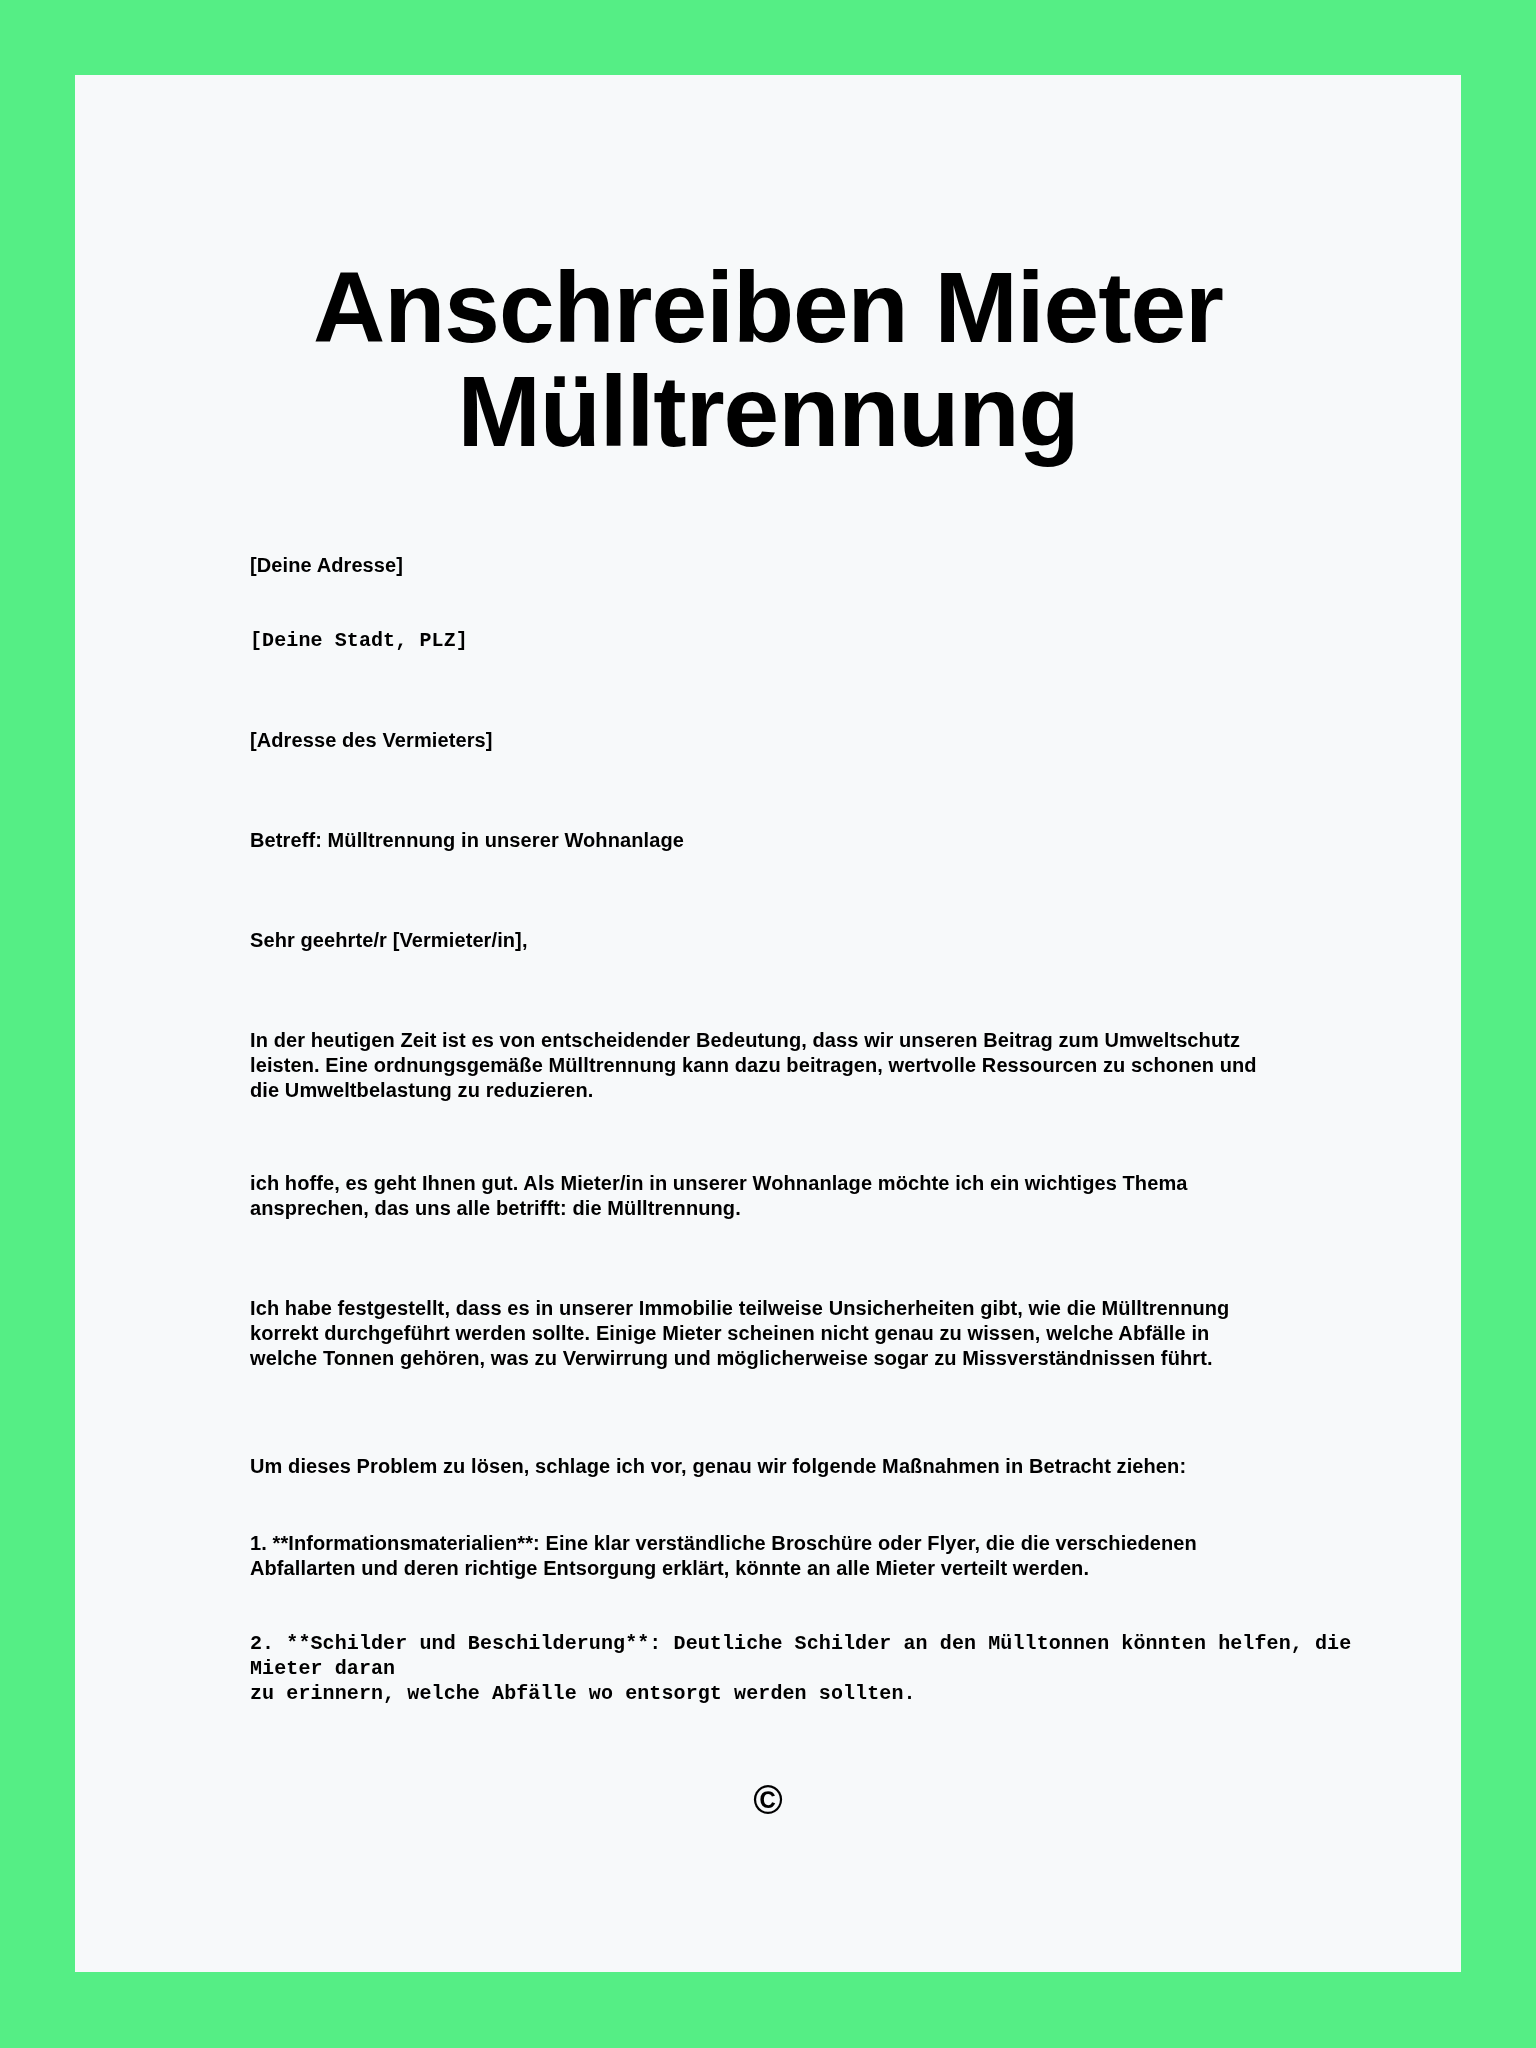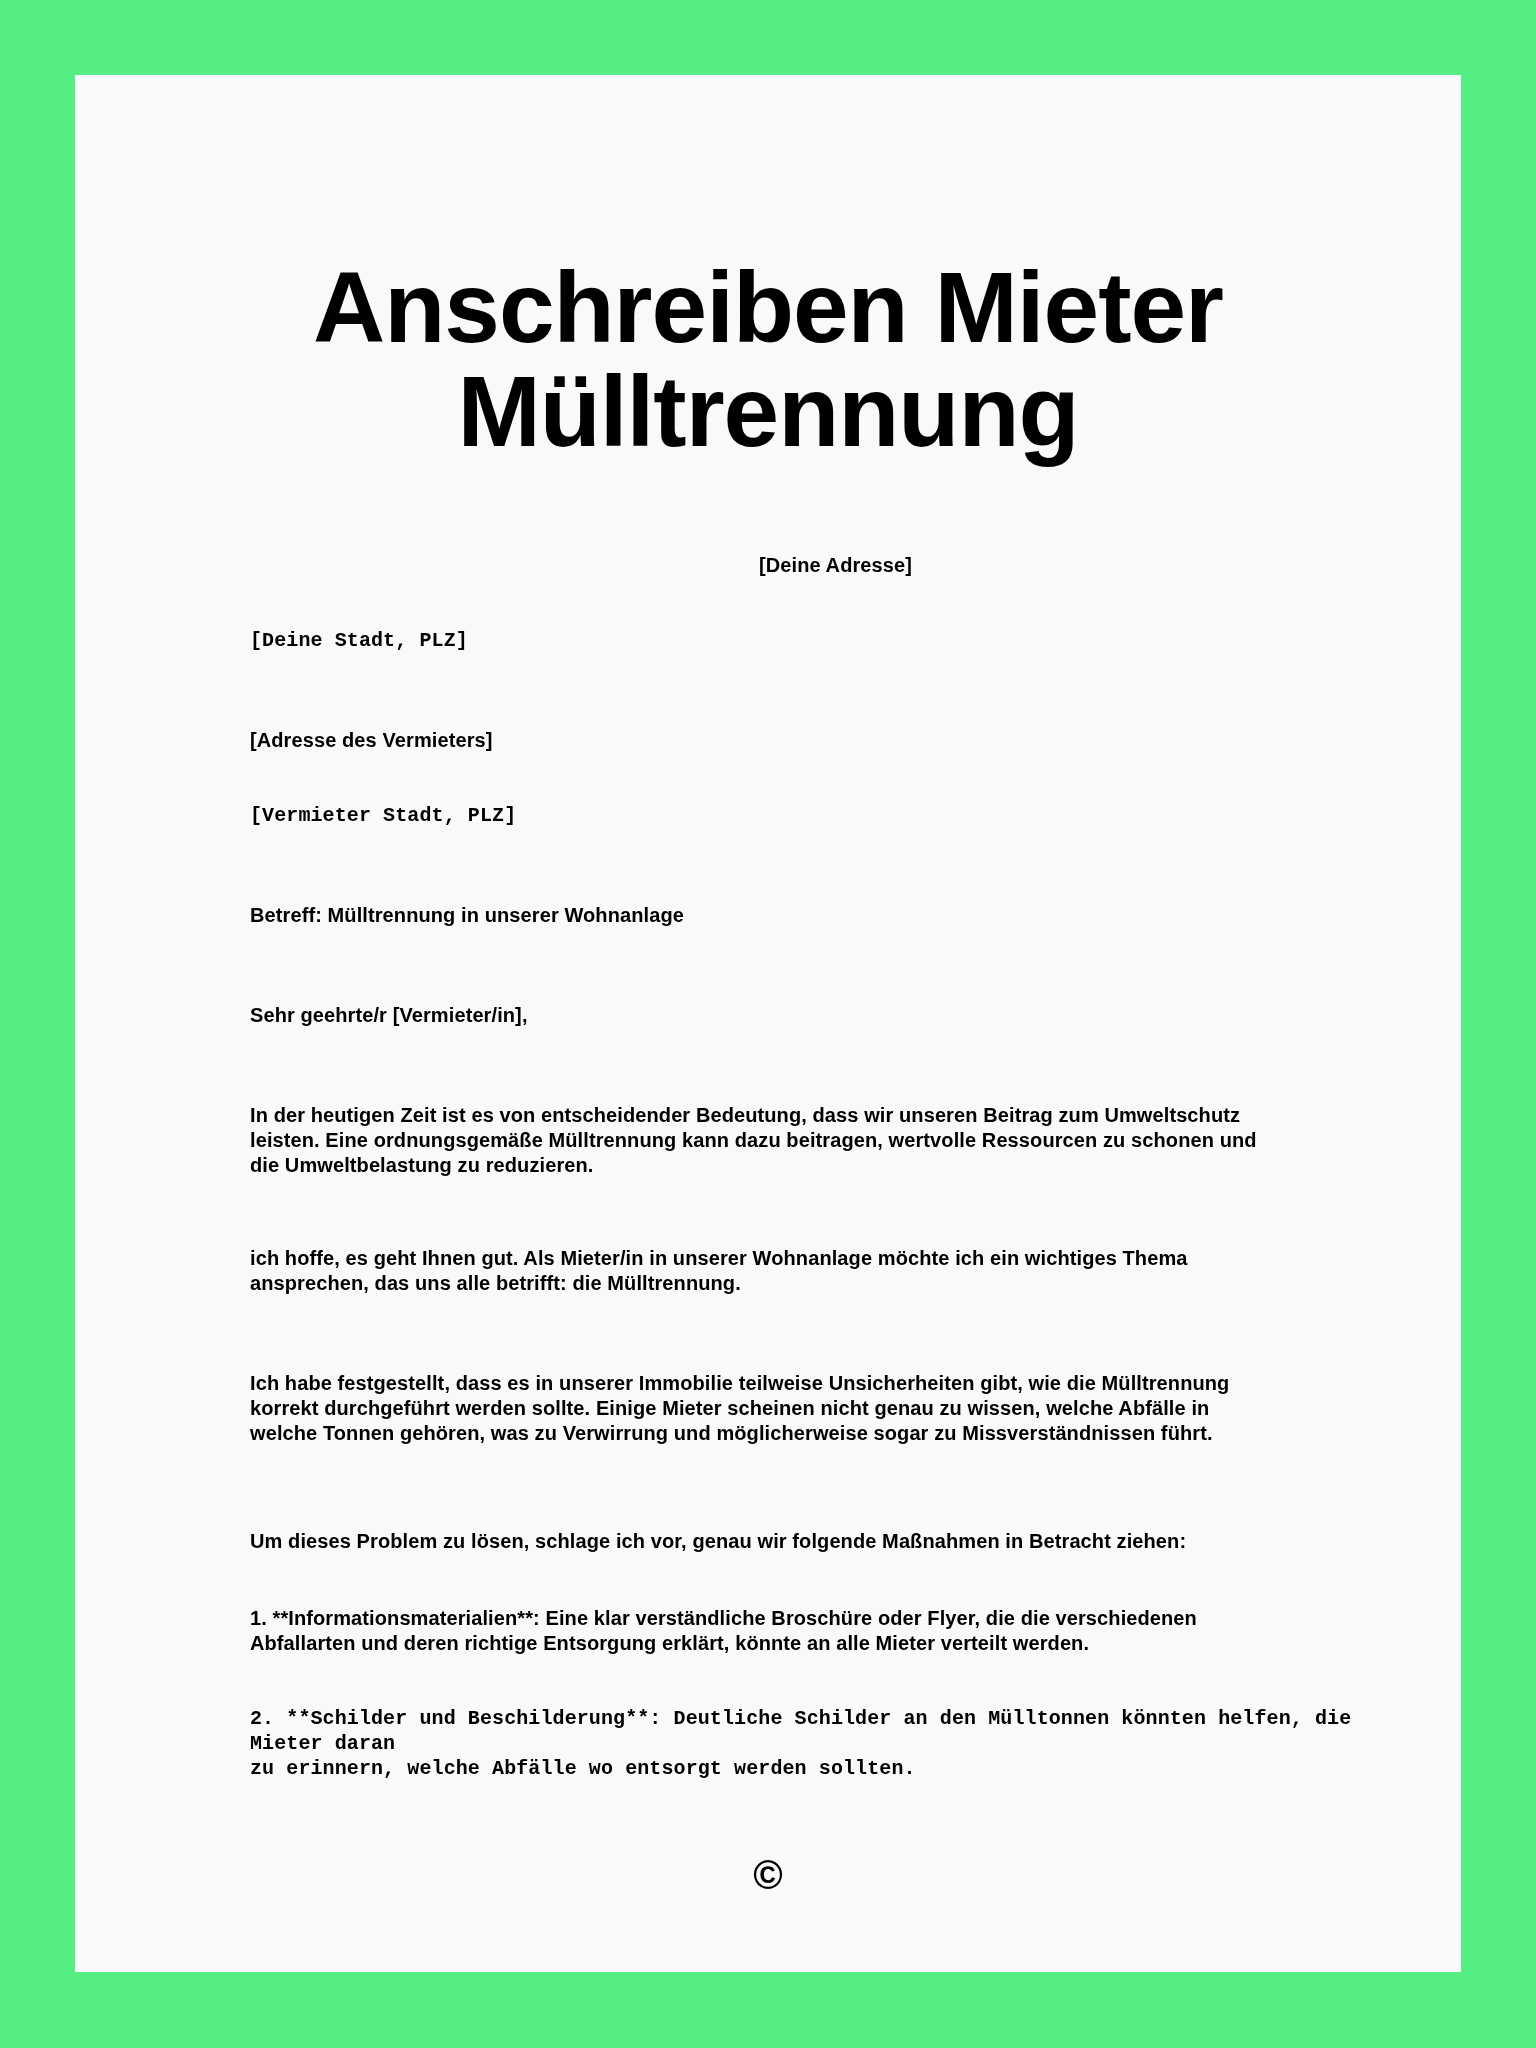--- a/index.html
+++ b/index.html
@@ -38,21 +38,21 @@
   }
   .line, .para {
     font-size: 20px;
     line-height: 25px;
     font-weight: bold;
     letter-spacing: 0.1px;
     margin: 0;
     white-space: pre-line;
   }
   
-  .m-addr1    { margin-top: 90px; text-align: center; }
+  .m-addr1    { margin-top: 90px; }
   .m-50       { margin-top: 50px; font-family: Liberation Mono, monospace; }
   .m-75       { margin-top: 75px; }
   .m-68       { margin-top: 68px; }
   .m-83       { margin-top: 83px; }
   .m-52       { margin-top: 52px; }
   .copyright {
     margin-top: 72px;
     margin-left: -135px;
     text-align: center;
     font-size: 40px;
@@ -68,21 +68,20 @@
   <h1 class="doc-title">Anschreiben Mieter
 Mülltrennung</h1>
 
   <p class="line m-addr1">[Deine Adresse]</p>
 
   <p class="line m-50">[Deine Stadt, PLZ]</p>
 
 
   <p class="line m-75">[Adresse des Vermieters]</p>
 
-  <p class="line m-50">[Vermieter Stadt, PLZ]</p>
 
   <p class="line m-75">Betreff: Mülltrennung in unserer Wohnanlage</p>
 
   <p class="line m-75">Sehr geehrte/r [Vermieter/in],</p>
 
   <p class="para m-75">In der heutigen Zeit ist es von entscheidender Bedeutung, dass wir unseren Beitrag zum Umweltschutz
 leisten. Eine ordnungsgemäße Mülltrennung kann dazu beitragen, wertvolle Ressourcen zu schonen und
 die Umweltbelastung zu reduzieren.</p>
 
   <p class="para m-68">ich hoffe, es geht Ihnen gut. Als Mieter/in in unserer Wohnanlage möchte ich ein wichtiges Thema

